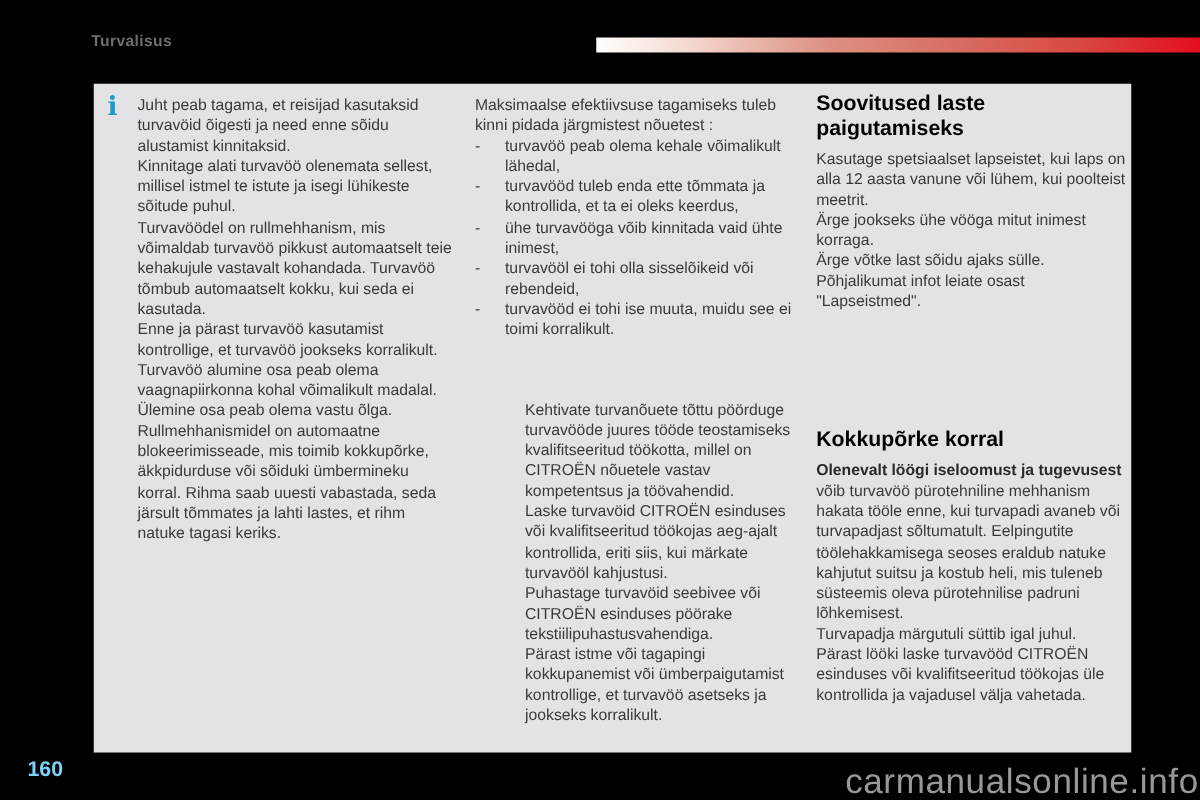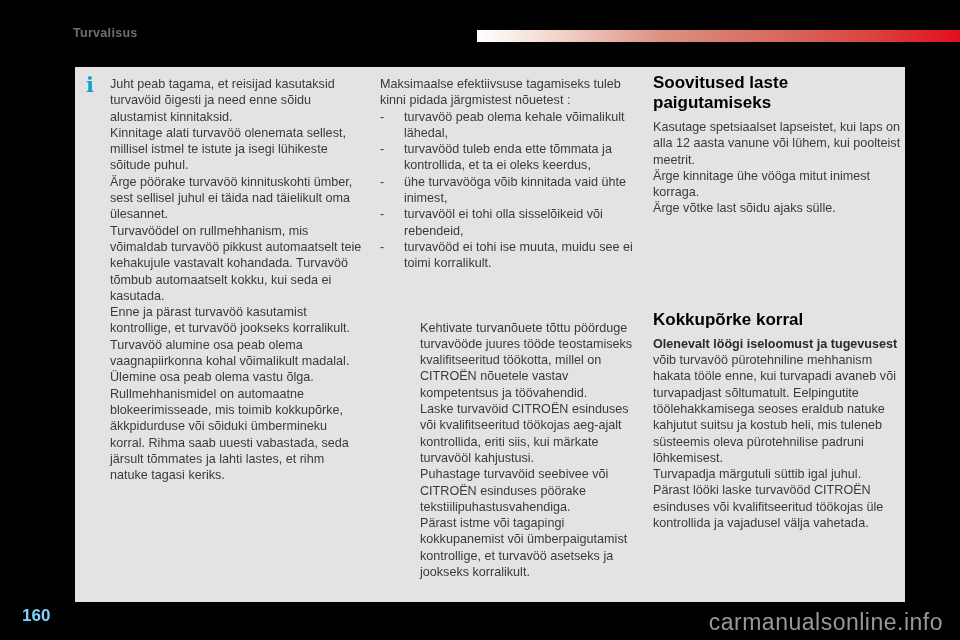--- a/index.html
+++ b/index.html
@@ -77,43 +77,42 @@
   .page-number {
     position: absolute;
     left: 22px;
     top: 606px;
     font-size: 17px;
     font-weight: bold;
     color: #7dd3fc;
   }
   .watermark {
     position: absolute;
-    right: 17px;
+    right: 1px;
     top: 609px;
-    font-size: 23px;
+    font-size: 28px;
     letter-spacing: 0.5px;
     color: #98989c;
   }
 </style>
 </head>
 <body>
 
 <div class="screen">
 
   <span class="chapter-title">Turvalisus</span>
   <div class="red-gradient-bar"></div>
 
   <div class="page-panel">
 
     <div class="col col1">
       <span class="info-icon">i</span>
       <div class="note-text">
         <p>Juht peab tagama, et reisijad kasutaksid turvavöid õigesti ja need enne sõidu alustamist kinnitaksid.</p>
         <p>Kinnitage alati turvavöö olenemata sellest, millisel istmel te istute ja isegi lühikeste sõitude puhul.</p>
-        <p>Ärge pöörake turvavöö kinnituskohti ümber, sest sellisel juhul ei täida nad täielikult oma ülesannet.</p>
         <p>Turvavöödel on rullmehhanism, mis võimaldab turvavöö pikkust automaatselt teie kehakujule vastavalt kohandada. Turvavöö tõmbub automaatselt kokku, kui seda ei kasutada.</p>
         <p>Enne ja pärast turvavöö kasutamist kontrollige, et turvavöö jookseks korralikult.</p>
         <p>Turvavöö alumine osa peab olema vaagnapiirkonna kohal võimalikult madalal. Ülemine osa peab olema vastu õlga.</p>
         <p>Rullmehhanismidel on automaatne blokeerimisseade, mis toimib kokkupõrke, äkkpidurduse või sõiduki ümbermineku korral. Rihma saab uuesti vabastada, seda järsult tõmmates ja lahti lastes, et rihm natuke tagasi keriks.</p>
       </div>
     </div>
 
     <div class="col col2">
       <div class="block">
         <p>Maksimaalse efektiivsuse tagamiseks tuleb kinni pidada järgmistest nõuetest :</p>
@@ -142,22 +141,23 @@
         <p>Kehtivate turvanõuete tõttu pöörduge turvavööde juures tööde teostamiseks kvalifitseeritud töökotta, millel on CITROËN nõuetele vastav kompetentsus ja töövahendid.</p>
         <p>Laske turvavöid CITROËN esinduses või kvalifitseeritud töökojas aeg-ajalt kontrollida, eriti siis, kui märkate turvavööl kahjustusi.</p>
         <p>Puhastage turvavöid seebivee või CITROËN esinduses pöörake tekstiilipuhastusvahendiga.</p>
         <p>Pärast istme või tagapingi kokkupanemist või ümberpaigutamist kontrollige, et turvavöö asetseks ja jookseks korralikult.</p>
       </div>
     </div>
 
     <div class="col col3">
       <h2>Soovitused laste paigutamiseks</h2>
       <p>Kasutage spetsiaalset lapseistet, kui laps on alla 12 aasta vanune või lühem, kui poolteist meetrit.</p>
-      <p>Ärge kinnitage ühe vööga mitut inimest korraga.</p>
+      <p>Ärge jookseks ühe vööga mitut inimest korraga.</p>
       <p>Ärge võtke last sõidu ajaks sülle.</p>
+      <p>Põhjalikumat infot leiate osast "Lapseistmed".</p>
 
       <h2 class="collision-heading">Kokkupõrke korral</h2>
       <p><span class="bold-lead">Olenevalt löögi iseloomust ja tugevusest</span> <span>võib turvavöö pürotehniline mehhanism hakata tööle enne, kui turvapadi avaneb või turvapadjast sõltumatult. Eelpingutite töölehakkamisega seoses eraldub natuke kahjutut suitsu ja kostub heli, mis tuleneb süsteemis oleva pürotehnilise padruni lõhkemisest.</span></p>
       <p>Turvapadja märgutuli süttib igal juhul.</p>
       <p>Pärast lööki laske turvavööd CITROËN esinduses või kvalifitseeritud töökojas üle kontrollida ja vajadusel välja vahetada.</p>
     </div>
 
   </div>
 
   <span class="page-number">160</span>

